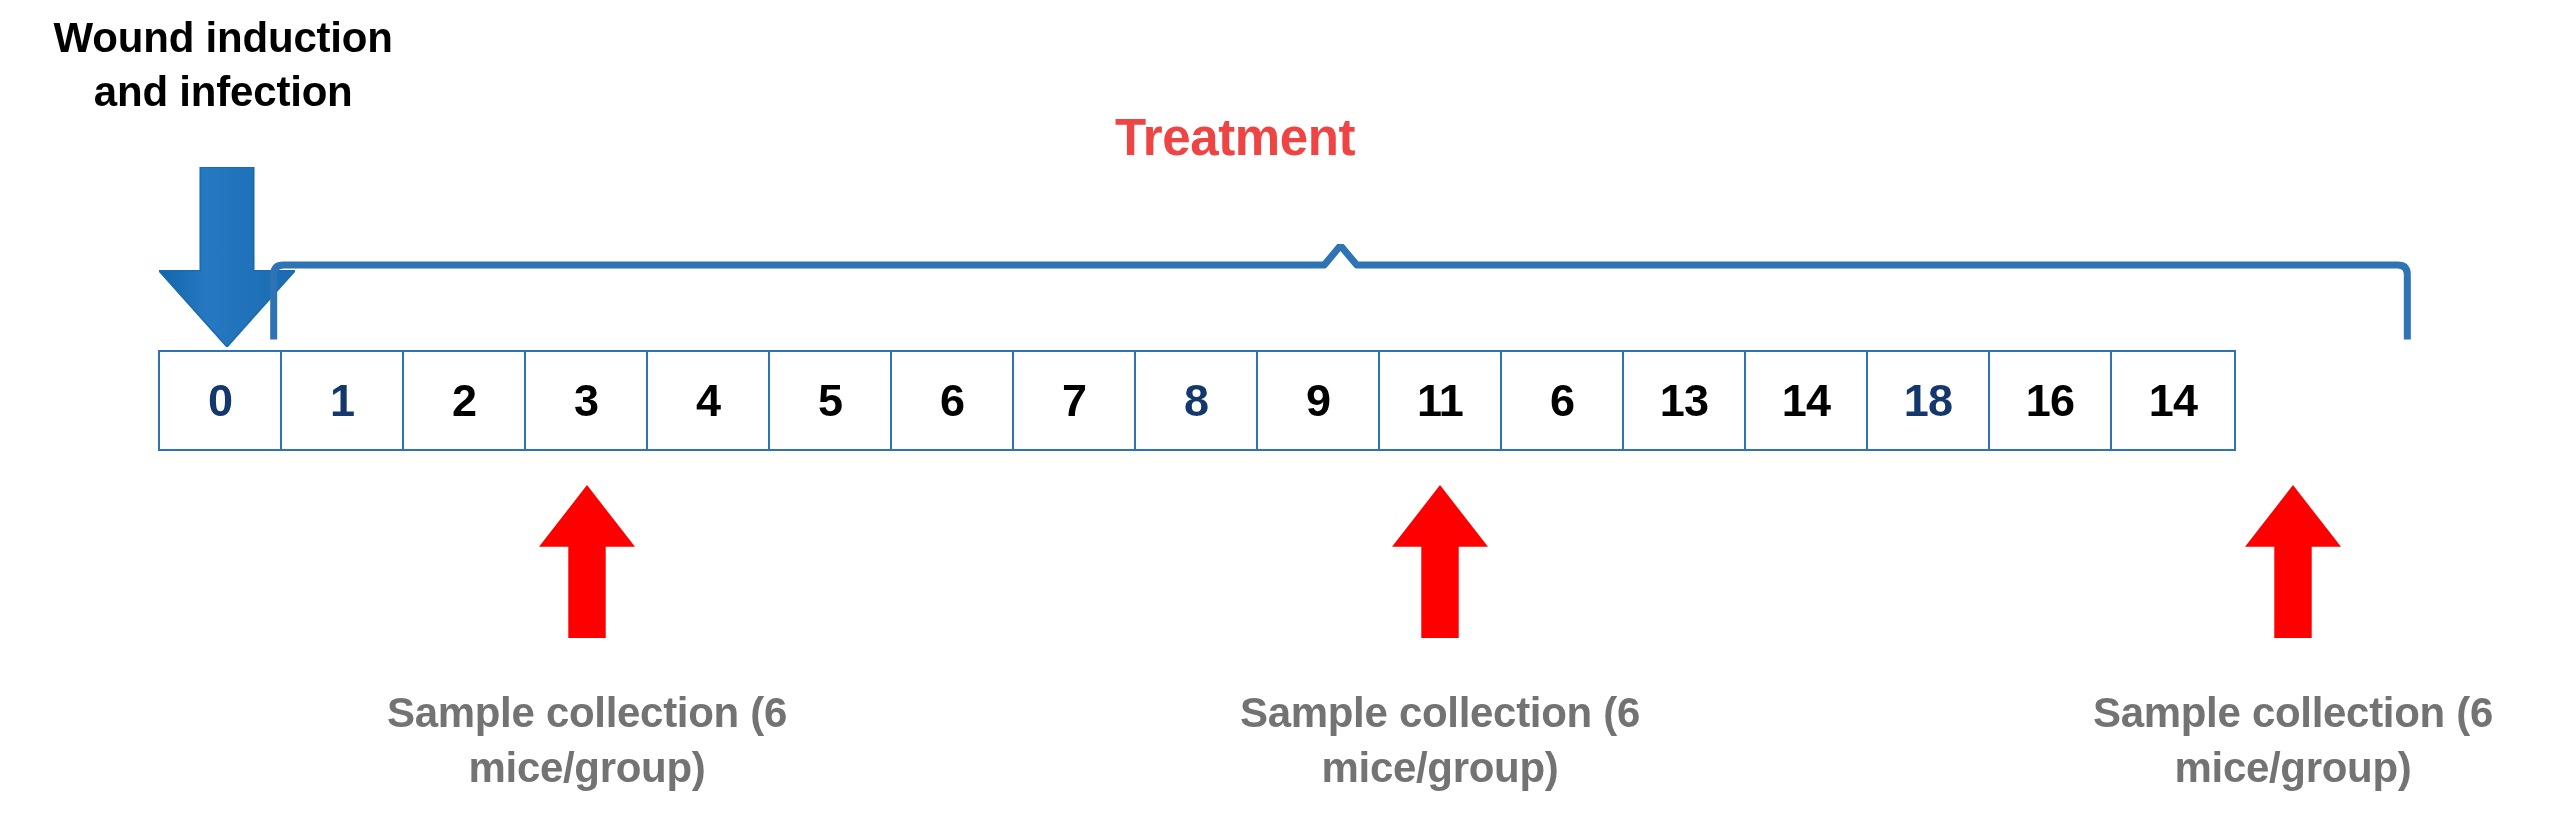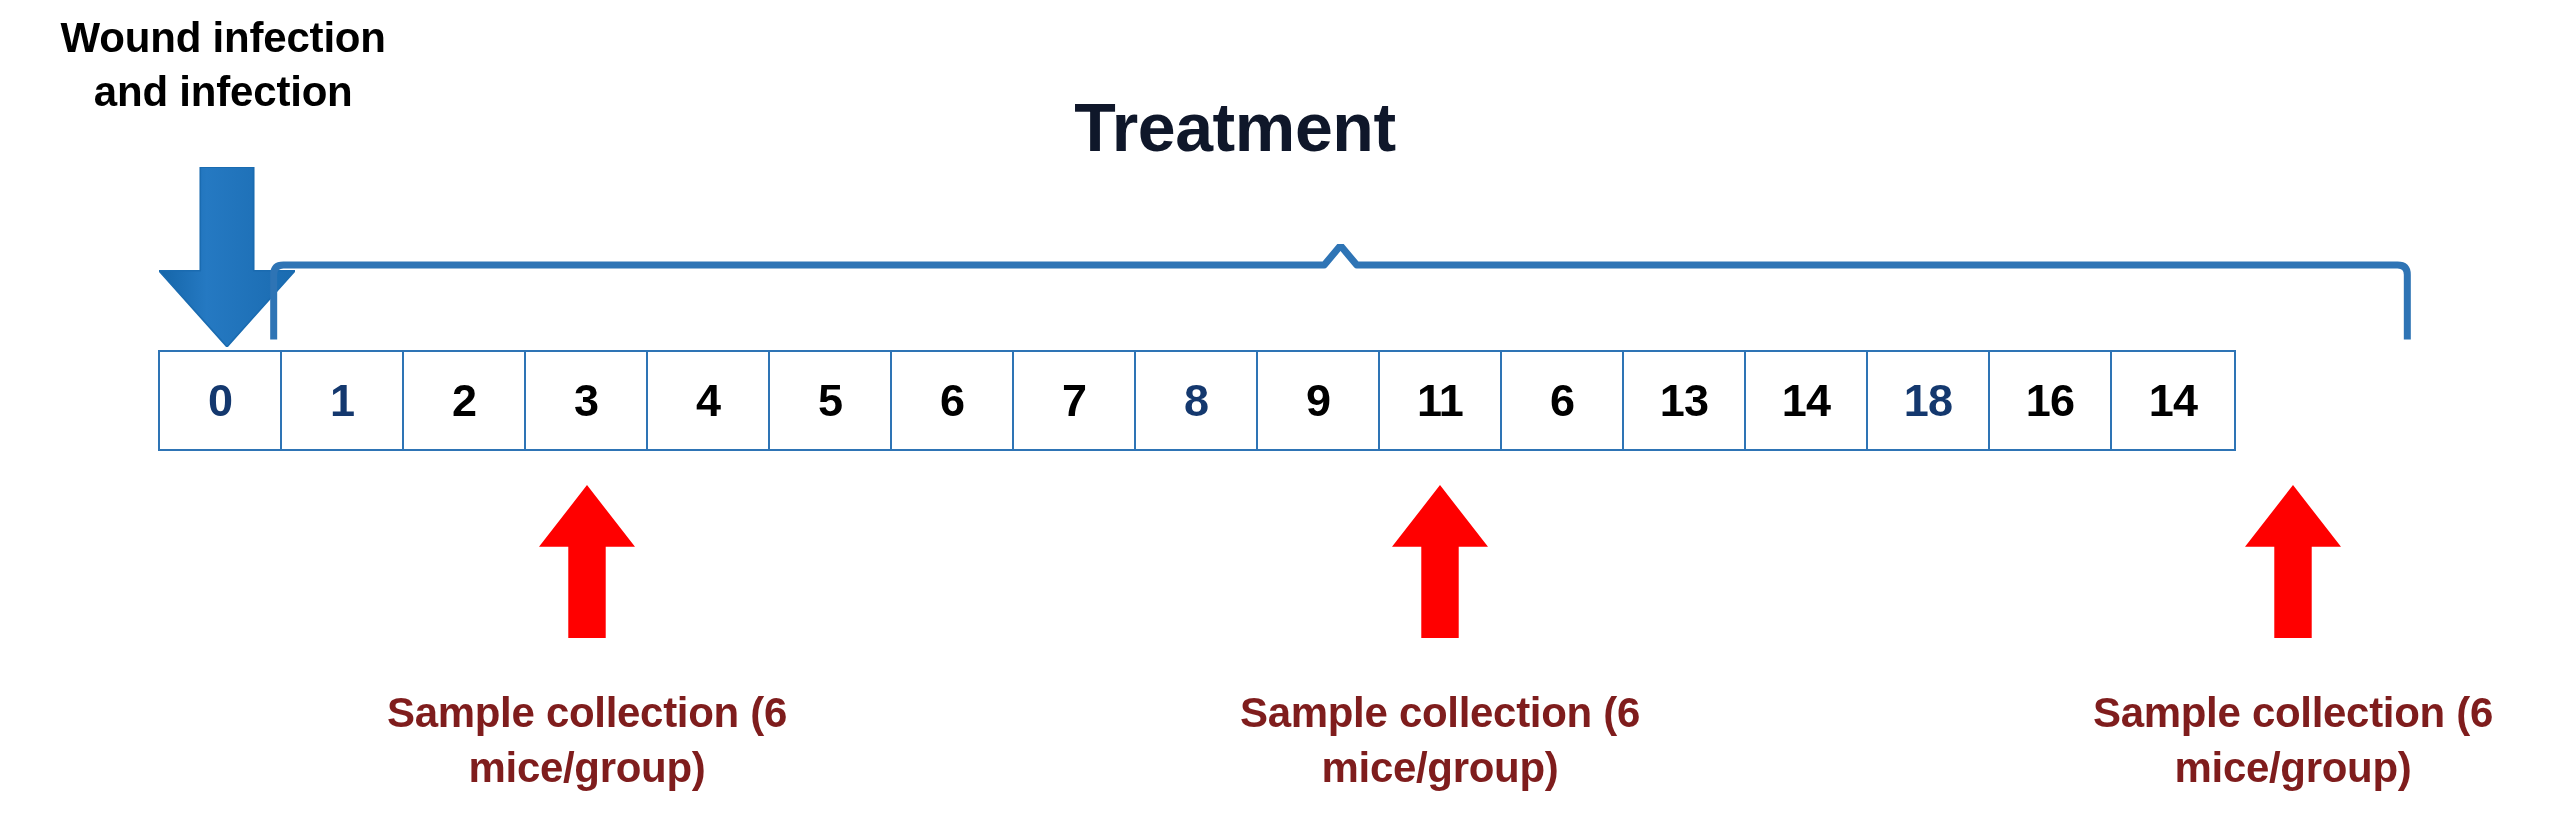--- a/index.html
+++ b/index.html
@@ -39,26 +39,26 @@
     left: 159px;
     top: 167px;
     width: 136px;
     height: 180px;
   }
 
   
   #treatment-title {
     position: absolute;
     left: 910px;
-    top: 88px;
+    top: 108px;
     width: 650px;
     text-align: center;
-    font-size: 68px;
-    font-weight: bold;
-    color: #0f172a;
+    font-size: 51px;
+    font-weight: bold;
+    color: #ef4444;
     letter-spacing: -0.4px;
   }
 
   
   #treatment-brace {
     position: absolute;
     left: 268px;
     top: 244px;
     width: 2145px;
     height: 97px;
@@ -102,32 +102,32 @@
 
   
   .sample-caption {
     position: absolute;
     top: 686px;
     width: 536px;
     text-align: center;
     font-size: 42px;
     font-weight: bold;
     line-height: 1.3;
-    color: #7f1d1d;
+    color: #737373;
     letter-spacing: -0.3px;
   }
   .sample-caption .line { display: block; }
 </style>
 </head>
 <body>
 
 <div id="canvas">
 
   <div id="wound-label">
-    <span class="line">Wound infection</span>
+    <span class="line">Wound induction</span>
     <span class="line">and infection</span>
   </div>
 
   <svg id="wound-arrow" viewBox="0 0 168 222">
     <defs>
       <linearGradient id="blueGrad" x1="0" y1="0" x2="1" y2="0">
         <stop offset="0%" stop-color="#1565A8"></stop>
         <stop offset="35%" stop-color="#2579C2"></stop>
         <stop offset="100%" stop-color="#1A6BB0"></stop>
       </linearGradient>

